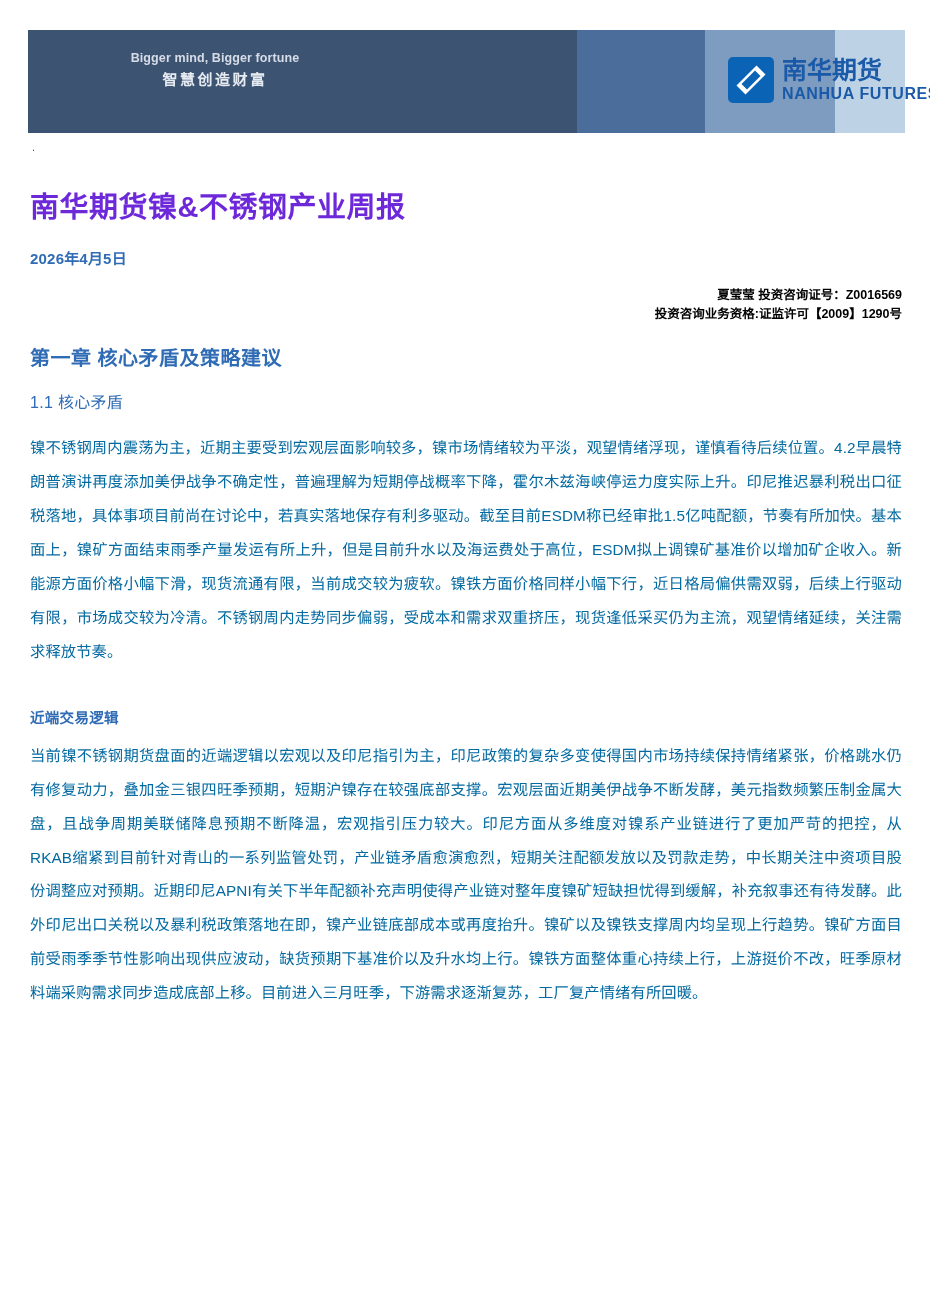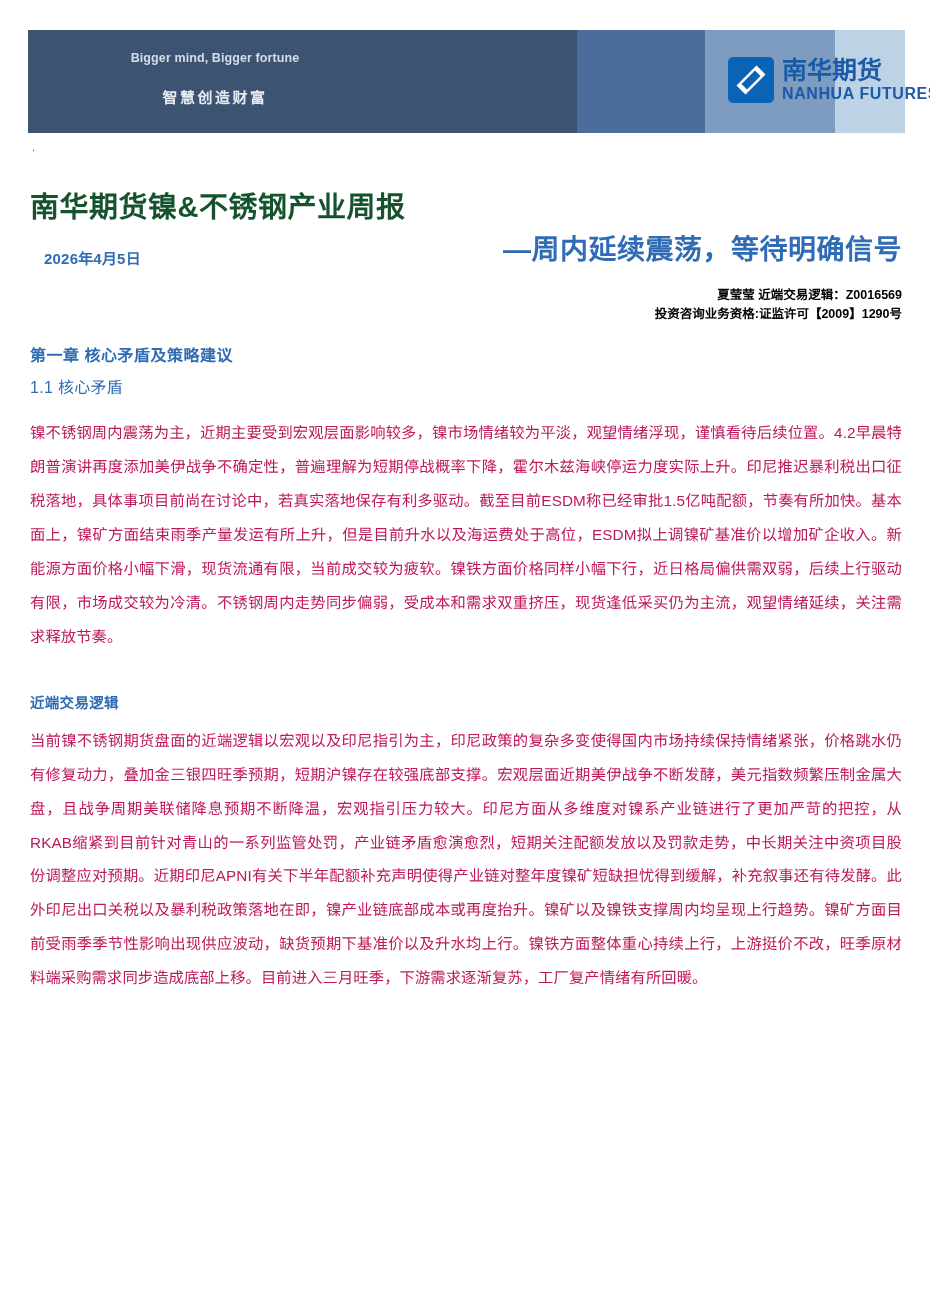--- a/index.html
+++ b/index.html
@@ -56,21 +56,21 @@
   .tagline .en {
     font-size: 12.5px;
     font-weight: 700;
     letter-spacing: .1px;
     white-space: nowrap;
   }
   .tagline .cn {
     font-size: 15px;
     font-weight: 600;
     letter-spacing: 2.5px;
-    margin-top: 21px;
+    margin-top: 3px;
     color: #e6ebf2;
   }
 
   
   .logo {
     position: absolute;
     left: 728px;
     top: 57px;
     display: flex;
     align-items: center;
@@ -112,37 +112,37 @@
     line-height: 1;
   }
 
   
   .doc-title {
     position: absolute;
     left: 30px;
     top: 164px;
     font-size: 29px;
     font-weight: 700;
-    color: #14532d;
+    color: #6d28d9;
     letter-spacing: .5px;
     white-space: nowrap;
   }
   .doc-subtitle {
     position: absolute;
     right: 28px;
     top: 204px;
     font-size: 28px;
     font-weight: 700;
     color: #2f6cb5;
     letter-spacing: .5px;
     white-space: nowrap;
   }
   .doc-date {
     position: absolute;
-    left: 44px;
+    left: 30px;
     top: 247px;
     font-size: 15px;
     font-weight: 700;
     color: #2f6cb5;
     letter-spacing: .2px;
     white-space: nowrap;
   }
 
   
   .analyst {
@@ -160,45 +160,45 @@
   }
 
   
   .content {
     position: absolute;
     left: 30px;
     top: 342px;
     width: 872px;
   }
   .chapter-heading {
-    font-size: 16px;
+    font-size: 20px;
     font-weight: 700;
     color: #2f6cb5;
     letter-spacing: .5px;
-    margin: 0 0 8px 0;
+    margin: 0 0 18px 0;
     white-space: nowrap;
   }
   .section-heading {
     font-size: 16px;
     font-weight: 400;
     color: #2f6cb5;
     letter-spacing: .3px;
     margin: 0 0 18px 0;
   }
   .sub-heading {
     font-size: 14.5px;
     font-weight: 700;
     color: #2f6cb5;
     letter-spacing: .3px;
     margin: 37px 0 12px 0;
   }
   .body-para {
     font-size: 15.3px;
     font-weight: 400;
-    color: #be185d;
+    color: #0369a1;
     line-height: 2.22;
     text-align: justify;
     text-justify: inter-ideograph;
     margin: 0 0 6px 0;
     letter-spacing: .1px;
   }
 </style>
 </head>
 <body>
 
@@ -224,25 +224,24 @@
     </svg>
     <div class="logo-text">
       <div class="logo-cn">南华期货</div>
       <div class="logo-en">NANHUA FUTURES</div>
     </div>
   </div>
 
   <div class="tiny-dot">.</div>
 
   <h1 class="doc-title">南华期货镍&amp;不锈钢产业周报</h1>
-  <h2 class="doc-subtitle">—周内延续震荡，等待明确信号</h2>
   <div class="doc-date">2026年4月5日</div>
 
   <div class="analyst">
-    <div>夏莹莹 近端交易逻辑：Z0016569</div>
+    <div>夏莹莹 投资咨询证号：Z0016569</div>
     <div>投资咨询业务资格:证监许可【2009】1290号</div>
   </div>
 
   <div class="content">
     <div class="chapter-heading">第一章  核心矛盾及策略建议</div>
     <div class="section-heading">1.1 核心矛盾</div>
     <p class="body-para">镍不锈钢周内震荡为主，近期主要受到宏观层面影响较多，镍市场情绪较为平淡，观望情绪浮现，谨慎看待后续位置。4.2早晨特朗普演讲再度添加美伊战争不确定性，普遍理解为短期停战概率下降，霍尔木兹海峡停运力度实际上升。印尼推迟暴利税出口征税落地，具体事项目前尚在讨论中，若真实落地保存有利多驱动。截至目前ESDM称已经审批1.5亿吨配额，节奏有所加快。基本面上，镍矿方面结束雨季产量发运有所上升，但是目前升水以及海运费处于高位，ESDM拟上调镍矿基准价以增加矿企收入。新能源方面价格小幅下滑，现货流通有限，当前成交较为疲软。镍铁方面价格同样小幅下行，近日格局偏供需双弱，后续上行驱动有限，市场成交较为冷清。不锈钢周内走势同步偏弱，受成本和需求双重挤压，现货逢低采买仍为主流，观望情绪延续，关注需求释放节奏。</p>
     <div class="sub-heading">近端交易逻辑</div>
     <p class="body-para">当前镍不锈钢期货盘面的近端逻辑以宏观以及印尼指引为主，印尼政策的复杂多变使得国内市场持续保持情绪紧张，价格跳水仍有修复动力，叠加金三银四旺季预期，短期沪镍存在较强底部支撑。宏观层面近期美伊战争不断发酵，美元指数频繁压制金属大盘，且战争周期美联储降息预期不断降温，宏观指引压力较大。印尼方面从多维度对镍系产业链进行了更加严苛的把控，从RKAB缩紧到目前针对青山的一系列监管处罚，产业链矛盾愈演愈烈，短期关注配额发放以及罚款走势，中长期关注中资项目股份调整应对预期。近期印尼APNI有关下半年配额补充声明使得产业链对整年度镍矿短缺担忧得到缓解，补充叙事还有待发酵。此外印尼出口关税以及暴利税政策落地在即，镍产业链底部成本或再度抬升。镍矿以及镍铁支撑周内均呈现上行趋势。镍矿方面目前受雨季季节性影响出现供应波动，缺货预期下基准价以及升水均上行。镍铁方面整体重心持续上行，上游挺价不改，旺季原材料端采购需求同步造成底部上移。目前进入三月旺季，下游需求逐渐复苏，工厂复产情绪有所回暖。</p>
   </div>

